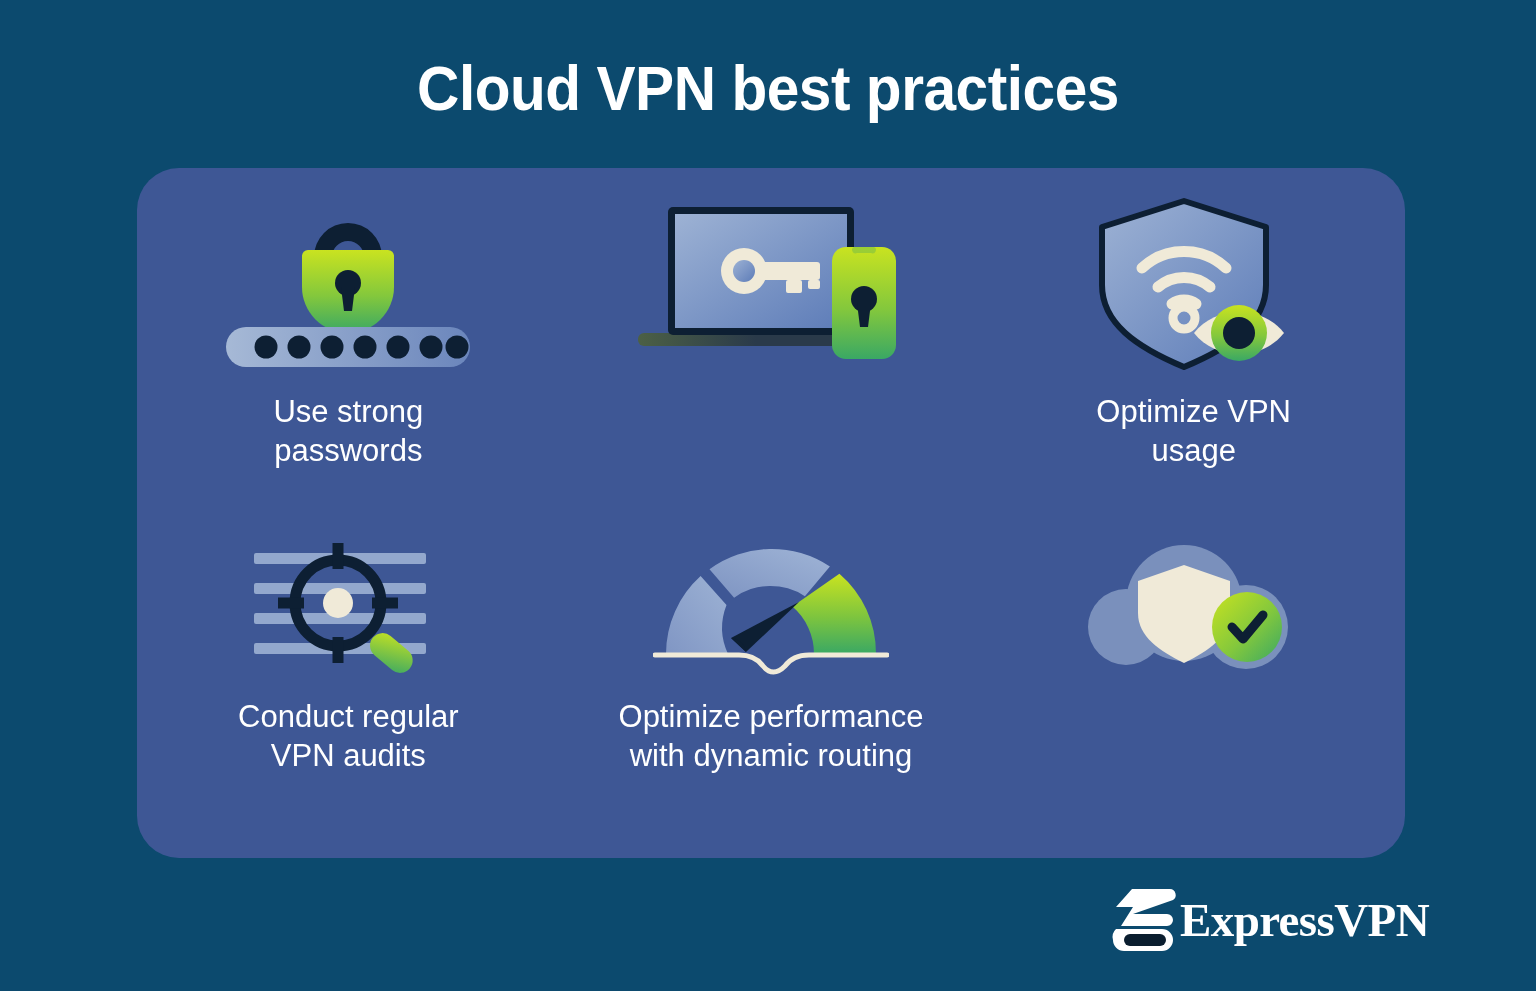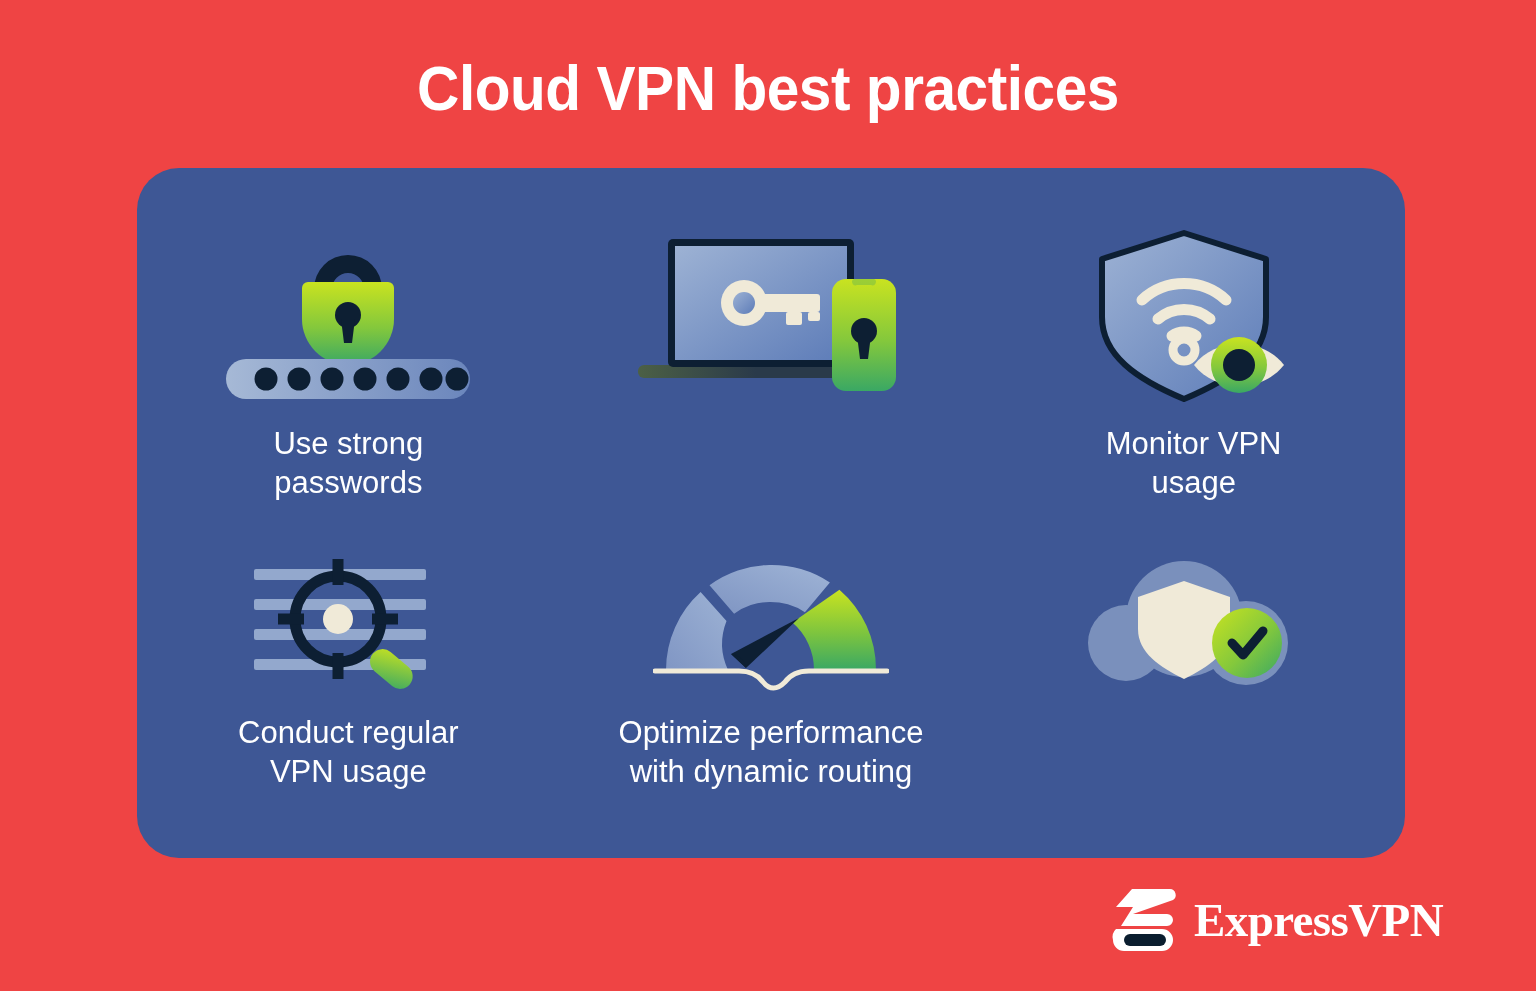--- a/index.html
+++ b/index.html
@@ -2,21 +2,21 @@
 <html><head>
 <meta charset="utf-8">
 <style>
   * { box-sizing: border-box; margin: 0; padding: 0; }
   html, body {
     width: 1536px; height: 991px;
     background: #0b1e2f;
     font-family: "Liberation Sans", sans-serif;
     overflow: hidden;
   }
-  #root { position: relative; width: 1536px; height: 991px; background: #ef4444; }
+  #root { position: relative; width: 1536px; height: 991px; background: #0c4a6e; }
 
   
   #page-title {
     position: absolute;
     top: 52px; left: 0; width: 1536px;
     text-align: center;
     color: #ffffff;
     font-size: 63px;
     font-weight: 700;
     letter-spacing: -0.5px;
@@ -32,21 +32,20 @@
     background: #3e5795;
     border-radius: 42px;
   }
 
   #grid {
     position: absolute;
     inset: 0;
     display: grid;
     grid-template-columns: repeat(3, 1fr);
     grid-template-rows: repeat(2, 1fr);
-    margin-top: 32px;
   }
   .cell {
     position: relative;
     display: flex;
     flex-direction: column;
     align-items: center;
     justify-content: flex-start;
     padding-top: 22px;
   }
   .cell.row2 { padding-top: 18px; }
@@ -70,21 +69,20 @@
   }
   .cell.row2 .cell-label { margin-top: 16px; }
 
   
   #logo {
     position: absolute;
     left: 1108px; top: 884px;
     width: 340px; height: 72px;
     display: flex;
     align-items: center;
-    gap: 14px;
   }
   #logo-mark { width: 72px; height: 66px; flex: none; }
   #logo-word {
     color: #ffffff;
     font-family: "Liberation Serif", serif;
     font-size: 47px;
     font-weight: 700;
     letter-spacing: -0.6px;
     line-height: 1;
     white-space: nowrap;
@@ -200,21 +198,21 @@
               <path d="M74 94 a40 40 0 0 1 52 0"></path>
               <path d="M88 111 a20 20 0 0 1 24 0"></path>
             </g>
             <circle cx="100" cy="125" r="11" fill="none" stroke="#f0ead8" stroke-width="9"></circle>
 
             <path d="M110 140 c22 -28 68 -28 90 0 c-22 28 -68 28 -90 0 z" fill="#f0ead8"></path>
             <circle cx="155" cy="140" r="28" fill="url(#irisGrad)"></circle>
             <circle cx="155" cy="140" r="16" fill="#0d1f33"></circle>
           </svg>
         </div>
-        <div class="cell-label">Monitor VPN
+        <div class="cell-label">Optimize VPN
 usage</div>
       </div>
 
       <div class="cell row2">
         <div class="icon-wrap">
           <svg width="220" height="150" viewBox="0 0 220 150">
             <defs>
               <linearGradient id="handleGrad" x1="0" y1="0" x2="1" y2="1">
                 <stop offset="0%" stop-color="#c9e320"></stop>
                 <stop offset="100%" stop-color="#3aa864"></stop>
@@ -234,21 +232,21 @@
               <line x1="100" y1="106" x2="100" y2="132"></line>
               <line x1="40" y1="72" x2="66" y2="72"></line>
               <line x1="134" y1="72" x2="160" y2="72"></line>
             </g>
             <circle cx="100" cy="72" r="15" fill="#f0ead8"></circle>
 
             <rect x="143" y="97" width="48" height="25" rx="12.5" fill="url(#handleGrad)" transform="rotate(40 143 97)"></rect>
           </svg>
         </div>
         <div class="cell-label">Conduct regular
-VPN usage</div>
+VPN audits</div>
       </div>
 
       <div class="cell row2">
         <div class="icon-wrap">
           <svg width="236" height="140" viewBox="0 0 236 140">
             <defs>
               <linearGradient id="seg1" x1="0" y1="1" x2="1" y2="0">
                 <stop offset="0%" stop-color="#8096c4"></stop>
                 <stop offset="100%" stop-color="#9db2d4"></stop>
               </linearGradient>

